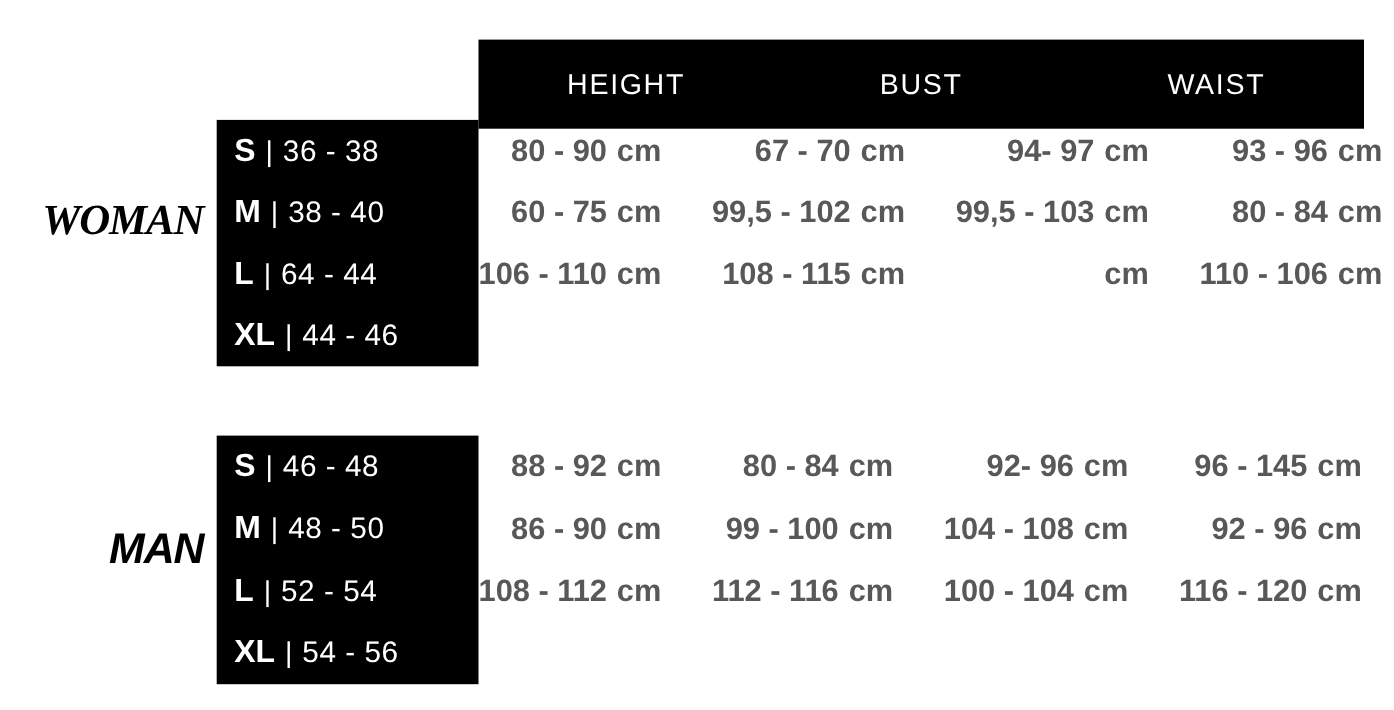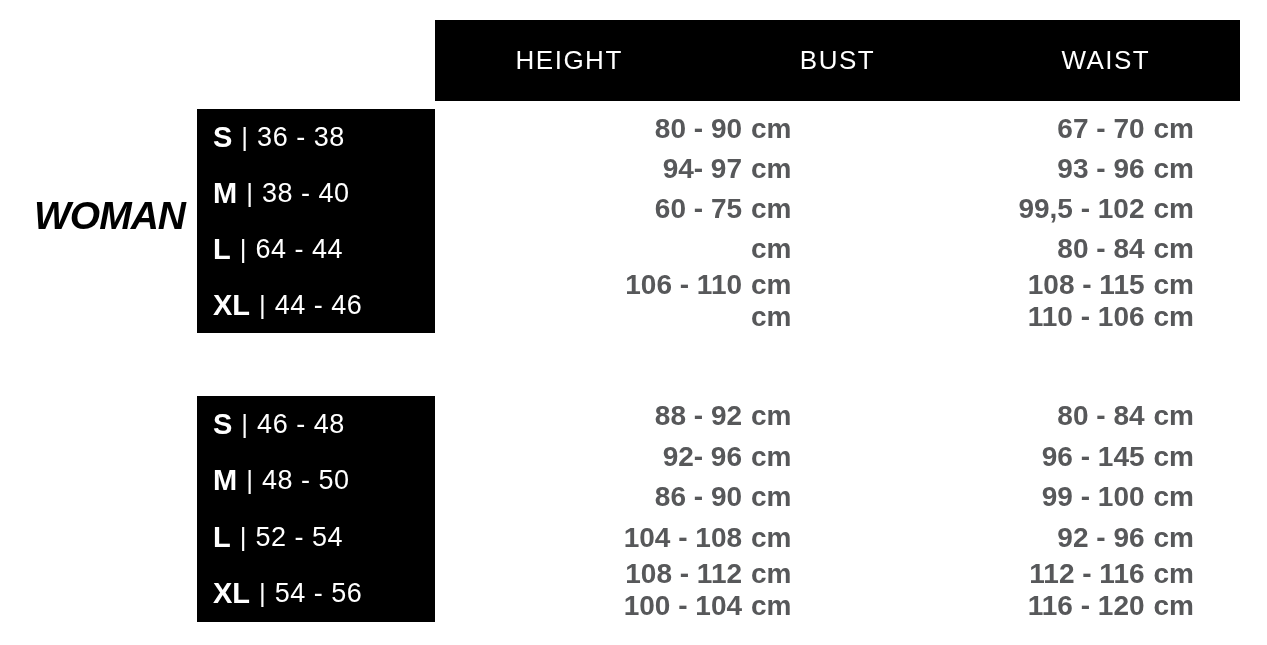--- a/index.html
+++ b/index.html
@@ -5,73 +5,74 @@
   * { margin:0; padding:0; box-sizing:border-box; }
   html, body { background:#ffffff; }
   body {
     width:1267px; height:645px;
     font-family:"Liberation Sans", sans-serif;
   }
   .canvas { position:relative; width:1267px; height:645px; background:#ffffff; overflow:hidden; }
 
   
   .header-bar {
-    position:absolute; left:435px; top:20px; width:805px; height:81px;
+    position:absolute; left:435px; top:36px; width:805px; height:81px;
     background:#000000;
     display:grid; grid-template-columns:repeat(3,1fr); align-items:center;
   }
   .header-cell { text-align:center; color:#ffffff; font-size:26px; font-weight:400; letter-spacing:1.5px; }
 
   
   .size-box {
     position:absolute; left:197px; width:238px; background:#000000;
     display:grid; grid-template-rows:repeat(4,1fr);
   }
   .size-box.woman { top:109px; height:224px; }
   .size-box.man   { top:396px; height:226px; }
   .size-row { display:flex; align-items:center; padding-left:16px; color:#ffffff; white-space:nowrap; }
   .size-letter { font-weight:700; font-size:29px; }
   .size-sep { font-size:26px; font-weight:400; margin:0 9px; }
   .size-range { font-size:27px; font-weight:400; letter-spacing:0.5px; }
 
   
   .data-grid {
     position:absolute; left:435px; width:805px;
-    display:grid; grid-template-columns:repeat(2,1fr); grid-template-rows:repeat(4,1fr);
+    display:grid; grid-template-columns:repeat(4,1fr); grid-template-rows:repeat(4,1fr);
   }
   .data-grid.woman { top:109px; height:224px; }
   .data-grid.man   { top:396px; height:226px; }
   .data-cell {
     display:flex; align-items:center; justify-content:flex-end;
     padding-right:46px; color:#57585a; font-size:28px; white-space:nowrap;
   }
   .val  { font-weight:700; }
   .unit { font-weight:700; margin-left:9px; }
 
   
   .section-label {
     position:absolute; left:0; width:185px; text-align:right;
     font-weight:700; font-style:italic; font-size:39px; line-height:1;
     color:#000000; letter-spacing:-1px;
   }
-  .section-label.woman { top:196px; }
+  .section-label.woman { top:181px;font-family:Liberation Serif, serif; }
   .section-label.man   { top:480px; }
 </style>
 </head>
 <body>
 
 <div class="canvas">
 
   <div class="header-bar">
     <div class="header-cell">HEIGHT</div>
     <div class="header-cell">BUST</div>
     <div class="header-cell">WAIST</div>
   </div>
 
   <div class="section-label woman">WOMAN</div>
+  <div class="section-label man">MAN</div>
 
   <div class="size-box woman">
     <div class="size-row">
       <span class="size-letter">S</span>
       <span class="size-sep">|</span>
       <span class="size-range">36 - 38</span>
     </div>
     <div class="size-row">
       <span class="size-letter">M</span>
       <span class="size-sep">|</span>
@@ -110,20 +111,21 @@
     <div class="data-cell">
         <span class="val">60 - 75</span>
         <span class="unit">cm</span>
       </div>
     <div class="data-cell">
         <span class="val">99,5 - 102</span>
         <span class="unit">cm</span>
       </div>
 
     <div class="data-cell">
+        <span class="val">99,5 - 103</span>
         <span class="unit">cm</span>
       </div>
     <div class="data-cell">
         <span class="val">80 - 84</span>
         <span class="unit">cm</span>
       </div>
     <div class="data-cell">
         <span class="val">106 - 110</span>
         <span class="unit">cm</span>
       </div>

